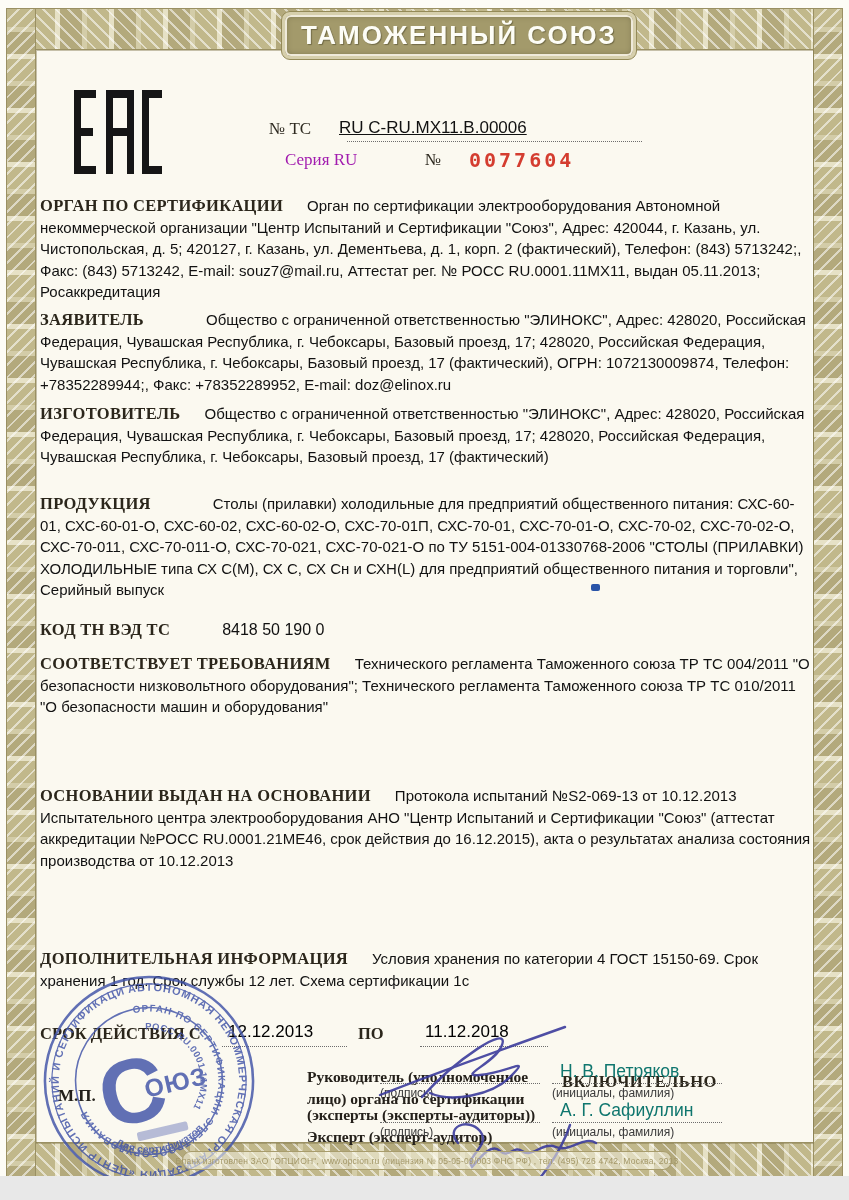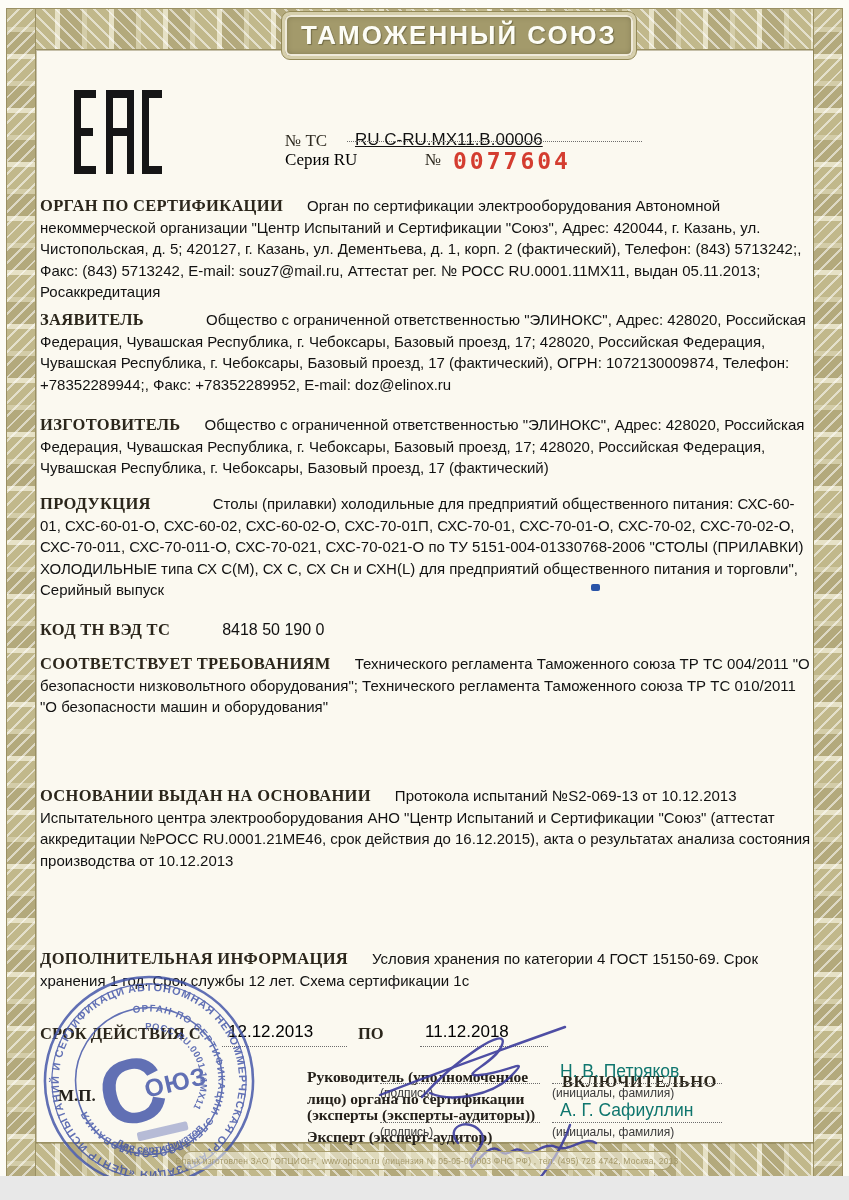--- a/index.html
+++ b/index.html
@@ -23,35 +23,35 @@
   
   .badge-outer{position:absolute;left:281px;top:11px;padding:3px;background:#d6cfac;border:1px solid #948a58;border-radius:9px;}
   .badge{background:#a39a6b;border-radius:6px;box-shadow:inset 0 0 0 2px #efeada, inset 0 0 6px rgba(60,55,30,.5);
          padding:5px 16px;}
   .badge span{color:#fdfdf6;font-weight:bold;font-size:26px;letter-spacing:2px;font-family:"Liberation Sans",sans-serif;
          text-shadow:1px 1px 1px rgba(80,75,45,.6);}
   .eac{position:absolute;left:72px;top:88px;width:92px;height:88px;}
   .doc-title{position:absolute;left:0;top:78px;width:100%;text-align:center;
          font-family:"Liberation Sans",sans-serif;font-weight:800;font-size:31px;letter-spacing:2px;
          color:#bcb186;-webkit-text-stroke:1px #8e835a;text-shadow:2px 2px 1px rgba(108,98,60,.5);}
-  .no-row{position:absolute;left:285px;top:119px;font-size:17px;margin-top:12px;}
+  .no-row{position:absolute;left:269px;top:119px;font-size:17px;}
   .no-label{font-family:"Liberation Serif",serif;font-size:17px;color:#2e2a20;}
   .no-value{position:absolute;left:70px;top:-1px;font-size:17px;color:#111;white-space:nowrap;text-decoration:underline;}
   .series-row{position:absolute;left:285px;top:150px;font-size:17px;}
-  .series-label{font-family:"Liberation Serif",serif;color:#000000;}
+  .series-label{font-family:"Liberation Serif",serif;color:#a21caf;}
   .series-no{position:absolute;left:140px;top:0;font-family:"Liberation Serif",serif;color:#2e2a20;}
-  .series-value{position:absolute;left:168px;top:-2px;font-family:"DejaVu Sans Mono",monospace;font-weight:bold;
-        color:#d43d30;font-size:23px;letter-spacing:3px;}
+  .series-value{position:absolute;left:184px;top:-2px;font-family:"DejaVu Sans Mono",monospace;font-weight:bold;
+        color:#d43d30;font-size:20px;letter-spacing:3px;}
   .dotline{position:absolute;border-bottom:1.2px dotted #6d6d6d;}
 
   
   .sec{position:absolute;left:40px;width:772px;font-size:15px;line-height:21.5px;color:#121212;}
   .sec-label{font-family:"Liberation Serif",serif;font-weight:bold;font-size:16.5px;color:#2b261b;padding-right:24px;letter-spacing:.3px;}
   .gap-lg{padding-right:62px;}
-  .s0{top:180px;} .s1{top:294px;} .s2{top:399px;} .s3{top:478px;}
+  .s0{top:180px;} .s1{top:294px;} .s2{top:388px;} .s3{top:478px;}
   .s-code{top:604px;} .s5{top:638px;} .s6{top:770px;} .s7{top:933px;}
   .code-value{font-size:16px;padding-left:28px;color:#111;}
 
   
   .validity{position:absolute;left:40px;top:1022px;width:772px;height:30px;font-size:16px;}
   .v-label,.v-po,.v-incl{font-family:"Liberation Serif",serif;font-weight:bold;font-size:16.5px;color:#2b261b;position:absolute;top:2px;}
   .v-label{left:0;} .v-from{position:absolute;left:188px;top:0;font-size:17px;} .v-po{left:318px;}
   .v-to{position:absolute;left:385px;top:0;font-size:17px;} .v-incl{left:522px;letter-spacing:.5px;margin-top:48px;}
 
   

